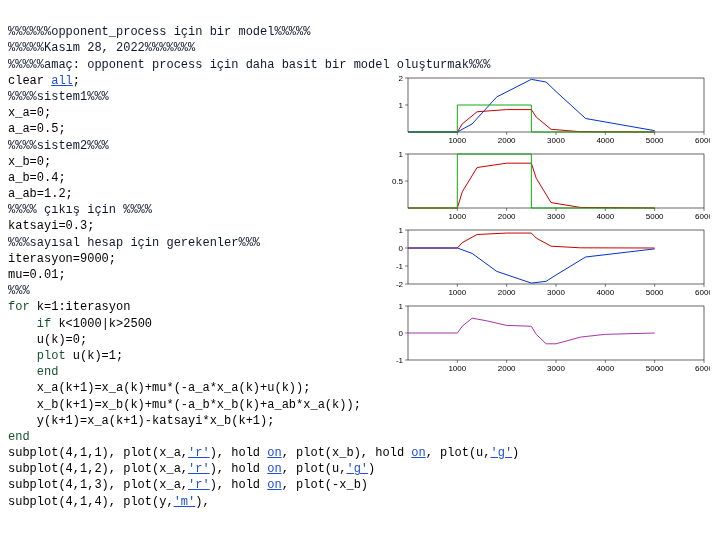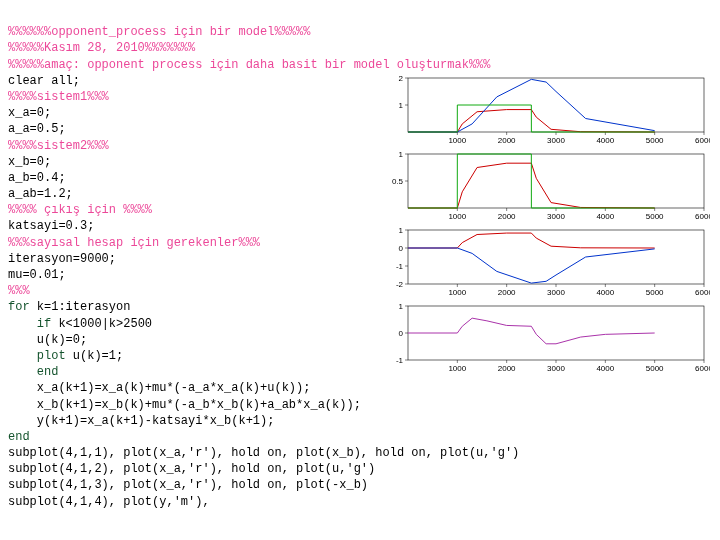--- a/index.html
+++ b/index.html
@@ -13,22 +13,22 @@
     line-height: 1.35;
     background: #fff;
     color: #000;
     position: relative;
   }
   .code-area {
     white-space: pre;
     position: relative;
     z-index: 2;
   }
-  .comment { color: #ec4899; }
-  .str { color: #000000; }
+  .comment { color: #0f172a; }
+  .str { color: #1d4ed8; text-decoration: underline; }
   .kw { color: #14532d; }
   .charts {
     position: absolute;
     top: 74px;
     left: 380px;
     width: 330px;
     z-index: 1;
   }
   .chart {
     width: 330px;
@@ -43,21 +43,21 @@
   .line-r { stroke: #cc0000; stroke-width: 1; fill: none; }
   .line-b { stroke: #0033cc; stroke-width: 1; fill: none; }
   .line-g { stroke: #11aa11; stroke-width: 1; fill: none; }
   .line-m { stroke: #aa33aa; stroke-width: 1; fill: none; }
 </style>
 </head>
 <body>
 
 <div class="code-area">
 <span class="comment">%%%%%%opponent_process için bir model%%%%%</span>
-<span class="comment">%%%%%Kasım 28, 2010%%%%%%%</span>
+<span class="comment">%%%%%Kasım 28, 2022%%%%%%%</span>
 <span class="comment">%%%%%amaç: opponent process için daha basit bir model oluşturmak%%%</span>
 <span><span>clear </span><span class="str">all</span><span>;</span></span>
 <span class="comment">%%%%sistem1%%%</span>
 <span>x_a=0;</span>
 <span>a_a=0.5;</span>
 <span class="comment">%%%%sistem2%%%</span>
 <span>x_b=0;</span>
 <span>a_b=0.4;</span>
 <span>a_ab=1.2;</span>
 <span class="comment">%%%% çıkış için %%%%</span>

